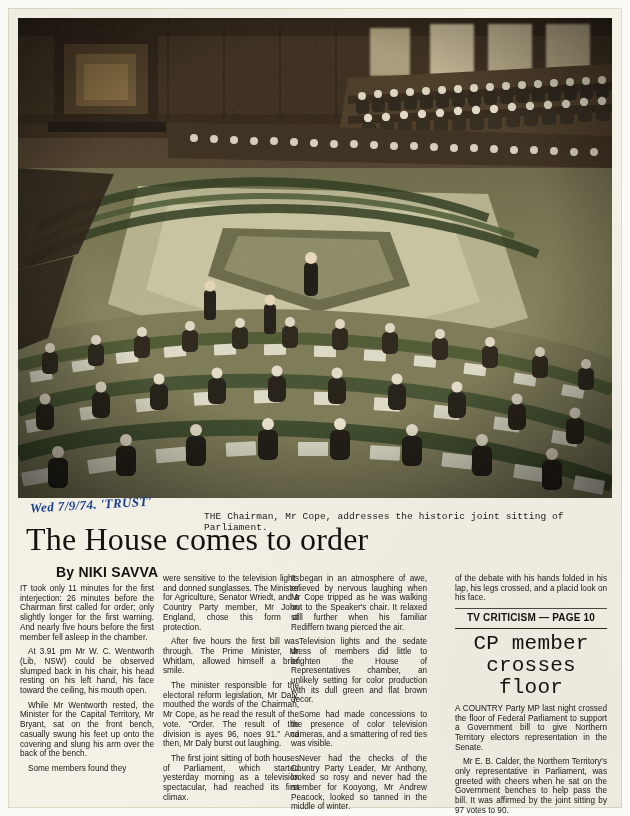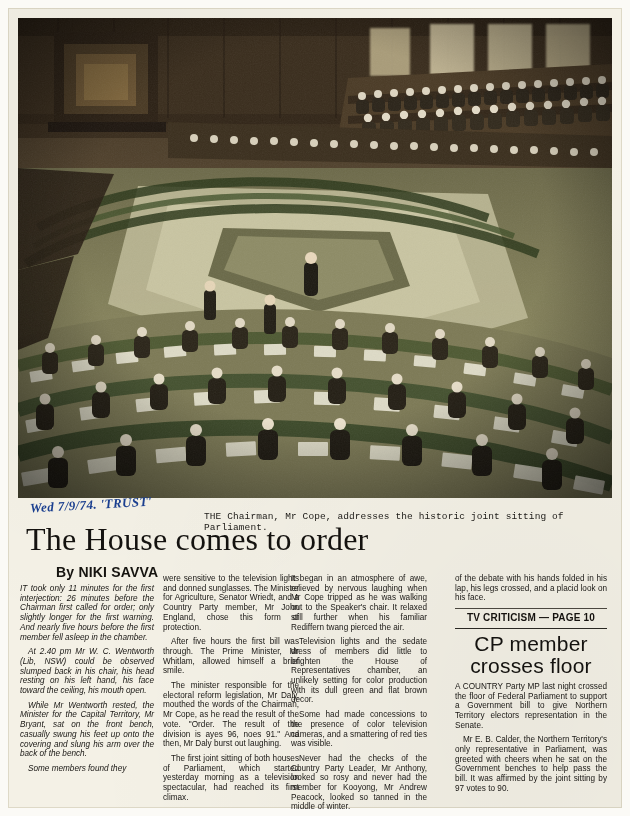--- a/index.html
+++ b/index.html
@@ -63,36 +63,36 @@
   .col{
     position:absolute;top:0;width:136px;
     font-family:"Liberation Sans",sans-serif;
     font-size:8.2px;line-height:9.7px;
     color:#191714;
     text-align:justify;
     letter-spacing:0px;
   }
   .col p{margin:0 0 5px 0;text-indent:8px;}
   .col p.first{text-indent:0;}
-  #col1{left:2px;width:134px;top:10px;font-style:italic;}
+  #col1{left:2px;width:134px;top:10px;}
   #col2{left:145px;width:136px;}
   #col3{left:273px;width:136px;}
   #col4{left:437px;width:152px;}
 
   
   .tvcrit{
     font-family:"Liberation Sans",sans-serif;
     font-size:10px;font-weight:bold;color:#15120f;
     text-align:center;letter-spacing:.2px;
     padding-bottom:3px;
   }
   .rule{height:1px;background:#2a2823;margin:2px 0 4px 0;}
   .rule.thin{height:1px;background:#4b4740;}
   .subhead{
-    font-family:Liberation Sans, sans-serif;
+    font-family:Liberation Mono, monospace;
     font-size:21px;line-height:22px;
     color:#14120f;text-align:center;
     margin:4px 0 5px 0;
     letter-spacing:.2px;
   }
 </style>
 </head>
 <body>
 
 <div class="page">
@@ -431,21 +431,21 @@
     <div class="caption">THE Chairman, Mr Cope, addresses the historic joint sitting of Parliament.</div>
 
     <div class="headline">The House comes to order</div>
 
     <div class="byline">By NIKI SAVVA</div>
 
     <div class="cols">
 
       <div class="col" id="col1">
         <p class="first">IT took only 11 minutes for the first interjection: 26 minutes before the Chairman first called for order; only slightly longer for the first warning. And nearly five hours before the first member fell asleep in the chamber.</p>
-        <p>At 2.40 pm Mr W. C. Wentworth (Lib, NSW) could be observed slumped back in his chair, his head resting on his left hand, his face toward the ceiling, his mouth open.</p>
+        <p>At 3.91 pm Mr W. C. Wentworth (Lib, NSW) could be observed slumped back in his chair, his head resting on his left hand, his face toward the ceiling, his mouth open.</p>
         <p>While Mr Wentworth rested, the Minister for the Capital Territory, Mr Bryant, sat on the front bench, casually swung his feet up onto the covering and slung his arm over the back of the bench.</p>
         <p>Some members found they</p>
       </div>
 
       <div class="col" id="col2">
         <p class="first">were sensitive to the television lights and donned sunglasses. The Minister for Agriculture, Senator Wriedt, and a Country Party member, Mr John England, chose this form of protection.</p>
         <p>After five hours the first bill was through. The Prime Minister, Mr Whitlam, allowed himself a brief smile.</p>
         <p>The minister responsible for the electoral reform legislation, Mr Daly, mouthed the words of the Chairman, Mr Cope, as he read the result of the vote. "Order. The result of the division is ayes 96, noes 91." And then, Mr Daly burst out laughing.</p>
         <p>The first joint sitting of both houses of Parliament, which started yesterday morning as a television spectacular, had reached its first climax.</p>
       </div>

